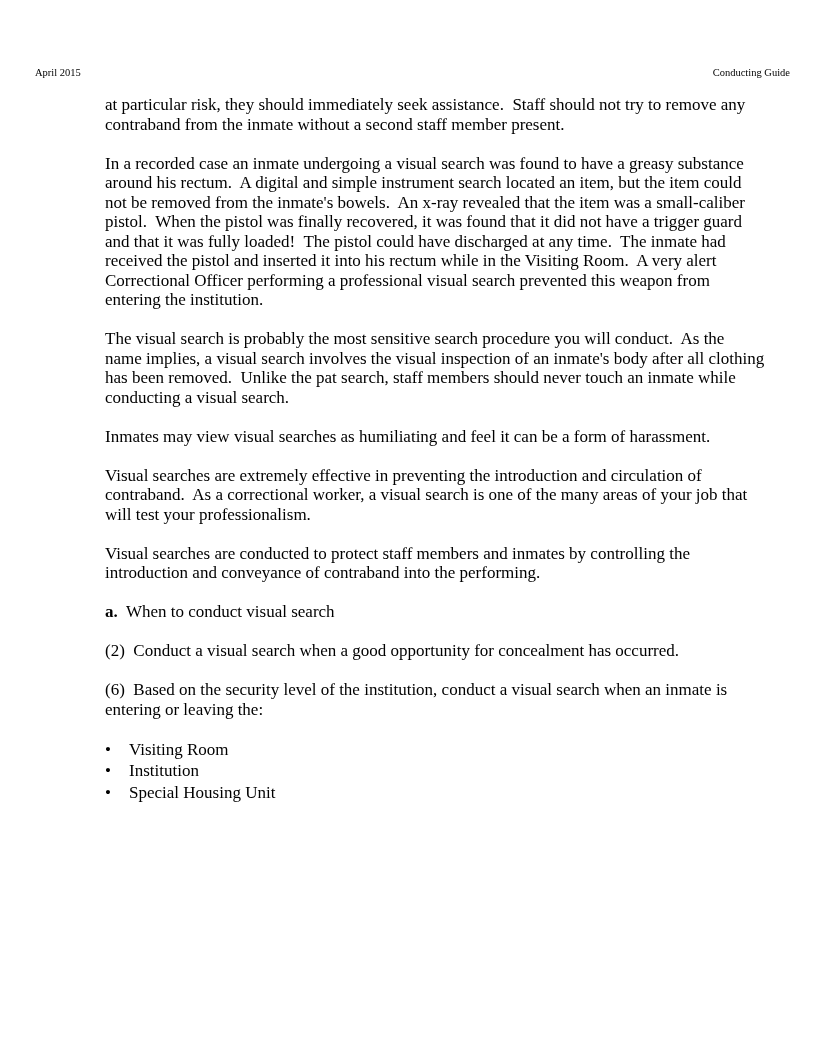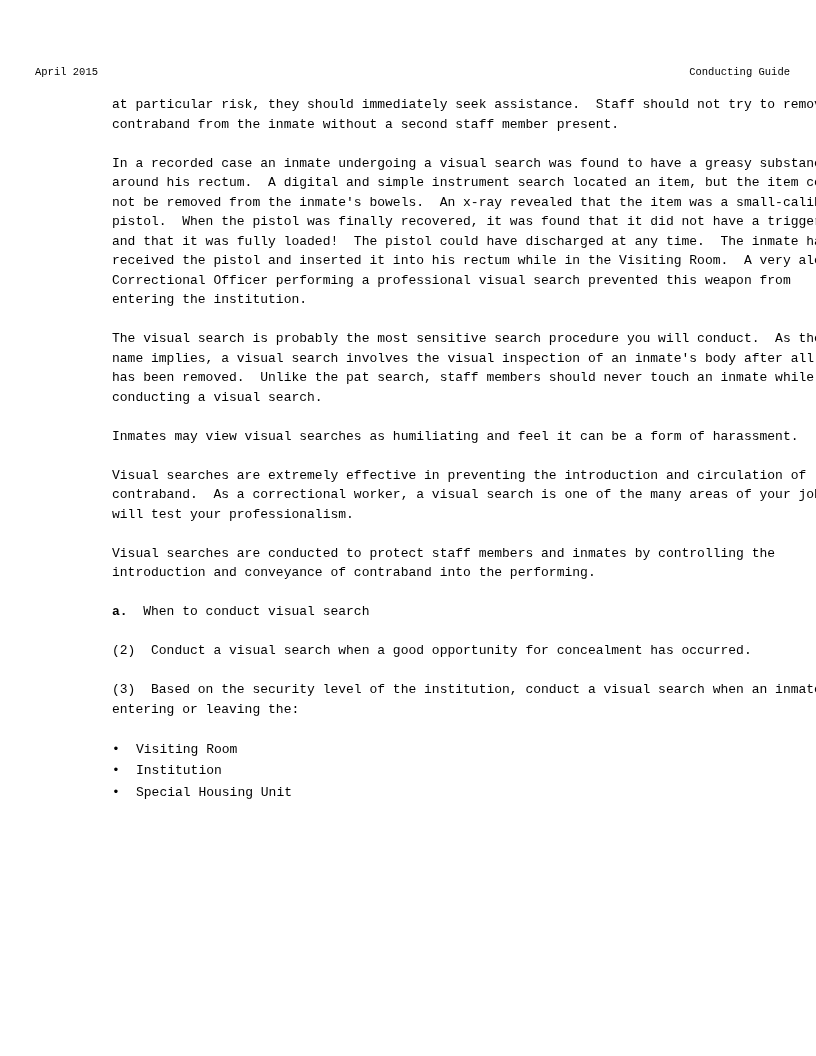--- a/index.html
+++ b/index.html
@@ -6,39 +6,39 @@
     margin: 0;
     padding: 0;
     background: #ffffff;
   }
   .page {
     position: relative;
     width: 816px;
     height: 852px;
     background: #ffffff;
     color: #000000;
-    font-family: Liberation Mono, monospace;
+    font-family: Liberation Serif, serif;
     overflow: hidden;
   }
   .header {
     position: absolute;
     top: 66px;
     left: 35px;
     right: 26px;
     display: flex;
     justify-content: space-between;
     font-size: 10.5px;
     line-height: 13px;
   }
   .doc-body {
     position: absolute;
     top: 95px;
-    left: 112px;
+    left: 105px;
     width: 652px;
-    font-size: 13px;
+    font-size: 17px;
     line-height: 19.5px;
   }
   .para {
     margin: 0 0 19.5px 0;
     white-space: pre;
   }
   .bold { font-weight: bold; }
   .bullet-list {
     margin: 0 0 19.5px 0;
   }
@@ -108,21 +108,21 @@
 contraband.  As a correctional worker, a visual search is one of the many areas of your job that
 will test your professionalism.</p>
 
 
     <p class="para">Visual searches are conducted to protect staff members and inmates by controlling the
 introduction and conveyance of contraband into the performing.</p>
 
     <p class="para"><span class="bold">a.</span><span>  When to conduct visual search</span></p>
 
     <p class="para">(2)  Conduct a visual search when a good opportunity for concealment has occurred.</p>
-    <p class="para">(3)  Based on the security level of the institution, conduct a visual search when an inmate is
+    <p class="para">(6)  Based on the security level of the institution, conduct a visual search when an inmate is
 entering or leaving the:</p>
 
     <div class="bullet-list">
       <div class="bullet-row">
         <span class="bullet-glyph">•</span>
         <span>Visiting Room</span>
       </div>
       <div class="bullet-row">
         <span class="bullet-glyph">•</span>
         <span>Institution</span>

